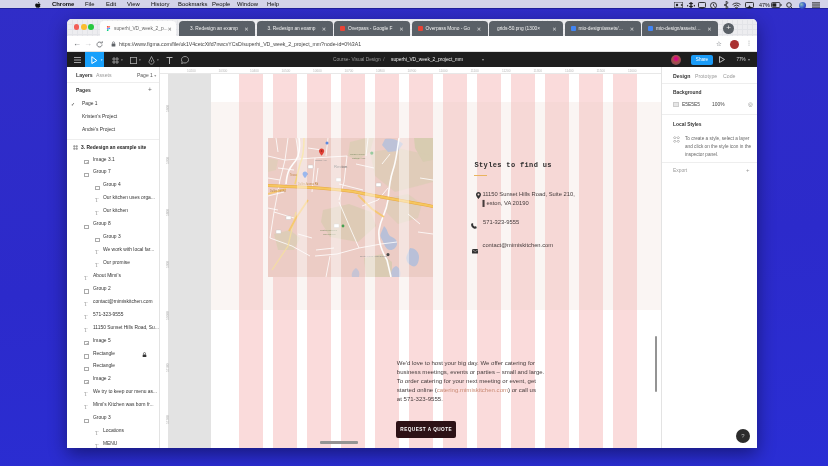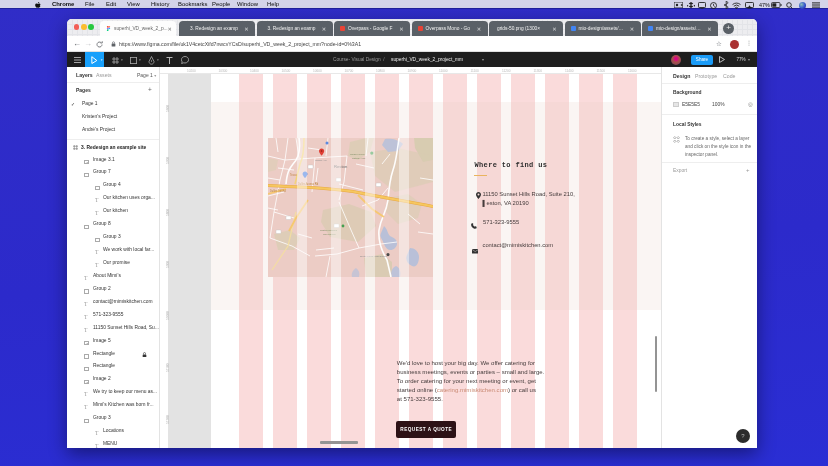--- a/index.html
+++ b/index.html
@@ -425,21 +425,21 @@
     <circle cx="120" cy="116.6" r="1.6" fill="#4a4a4a"></circle>
     <circle cx="75" cy="88" r="1.4" fill="#44a050"></circle>
     <text x="22" y="38" font-size="2.6" fill="#c08040">Tesco</text>
    </svg>
    <div class="mgut" style="left:29.2px"></div>
    <div class="mgut" style="left:63.2px"></div>
    <div class="mgut" style="left:97.2px"></div>
    <div class="mgut" style="left:131.2px"></div>
   </div>
 
-  <div class="dsn b" style="left:314.5px;top:94px;font-family:'Liberation Mono',monospace;font-size:7px;letter-spacing:0.35px;color:#2e2e2e">Where to find us</div>
+  <div class="dsn b" style="left:314.5px;top:94px;font-family:'Liberation Mono',monospace;font-size:7px;letter-spacing:0.35px;color:#2e2e2e">Styles to find us</div>
   <div class="dsn" style="left:314px;top:107.5px;width:13px;height:1.3px;background:#e9b45e"></div>
   <svg class="abs" style="left:315.5px;top:124.5px" width="5" height="7" viewBox="0 0 10 14">
         <path d="M5 0C2.2 0 0 2.2 0 5c0 3.7 5 9 5 9s5-5.3 5-9c0-2.8-2.2-5-5-5zm0 7a2 2 0 1 1 0-4 2 2 0 0 1 0 4z" fill="#333"></path>
       </svg>
   <div class="dsn" style="left:322.5px;top:123.5px;font-size:5.8px;">11150 Sunset Hills Road, Suite 210,</div>
   <div class="dsn" style="left:322.5px;top:133px;font-size:5.8px;">▌eston, VA 20190</div>
   <svg class="abs" style="left:311px;top:155.5px" width="6" height="6" viewBox="0 0 12 12">
         <path d="M2.5.5C1.7.3.9.8.6 1.6c-.9 2.3.2 5.2 2.3 7.3s5 3.2 7.3 2.3c.8-.3 1.3-1.1 1.1-1.9l-.4-1.6c-.2-.7-.9-1.1-1.6-1l-1.7.3c-.5.1-1-.1-1.3-.5L4.7 4.9c-.4-.3-.6-.8-.5-1.3l.3-1.7C4.6 1.2 4.2.5 3.5.3z" fill="#333"></path>
       </svg>
   <div class="dsn" style="left:323px;top:151.5px;font-size:5.8px;">571-323-9555</div>

